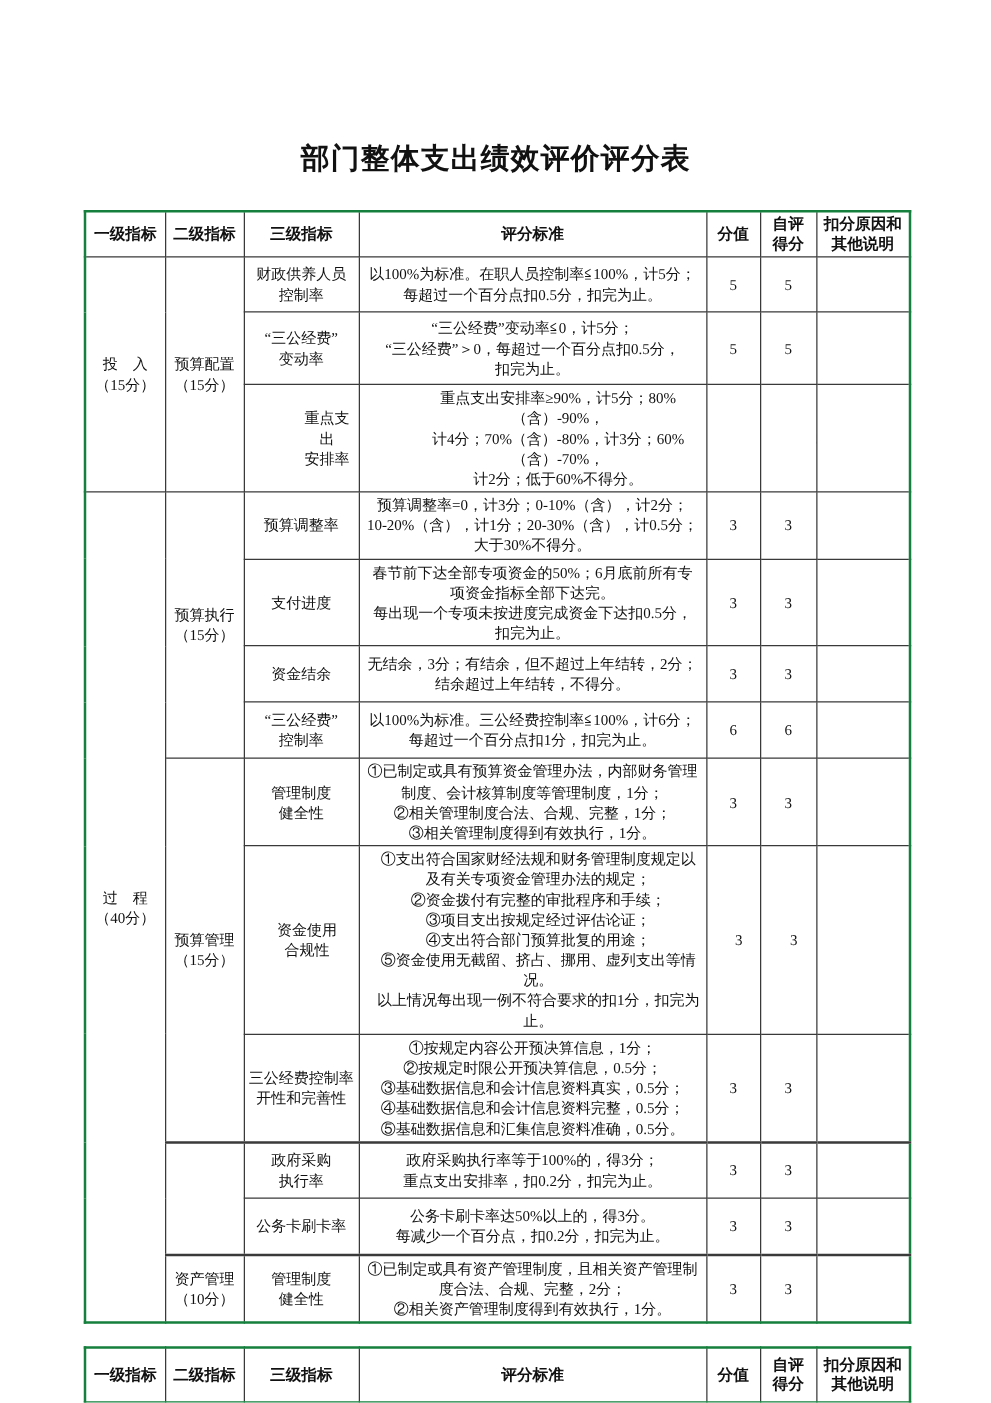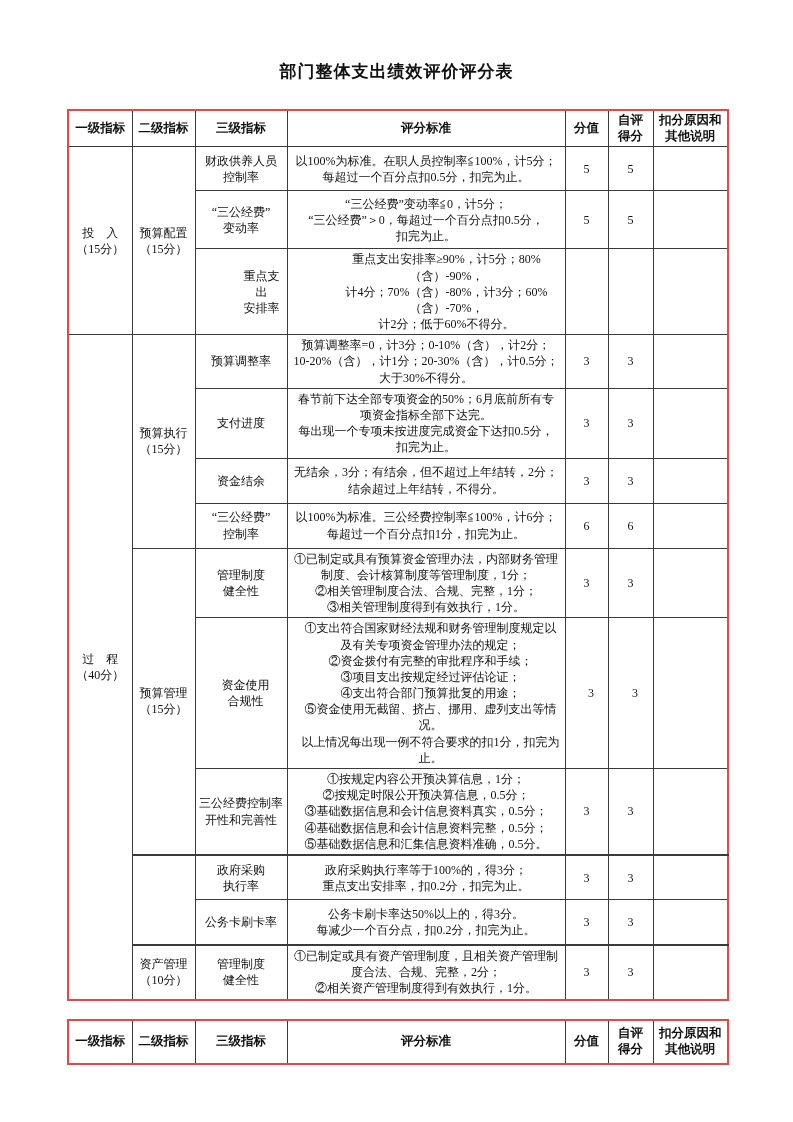--- a/index.html
+++ b/index.html
@@ -10,33 +10,33 @@
     color: #111111;
     font-family: "Liberation Serif", "DejaVu Serif", serif;
   }
   .page {
     position: relative;
     width: 793px; height: 1122px;
     overflow: hidden;
   }
   .doc-title {
     margin: 0;
-    padding-top: 61px;
+    padding-top: 112px;
     text-align: center;
-    font-size: 17px;
+    font-size: 23px;
     font-weight: bold;
     letter-spacing: 1px;
     line-height: 1.3;
   }
   table.score {
     border-collapse: collapse;
     table-layout: fixed;
     width: 660px;
     margin: 26px 0 0 67px;
-    border: 2px solid #ef4444;
+    border: 2px solid #15803d;
   }
   table.score.cont { margin-top: 18px; }
   table.score th, table.score td {
     border: 1px solid #3a3a3a;
     vertical-align: middle;
     text-align: center;
     white-space: pre-line;
     padding: 2px 3px;
     font-size: 12px;
     line-height: 1.35;

